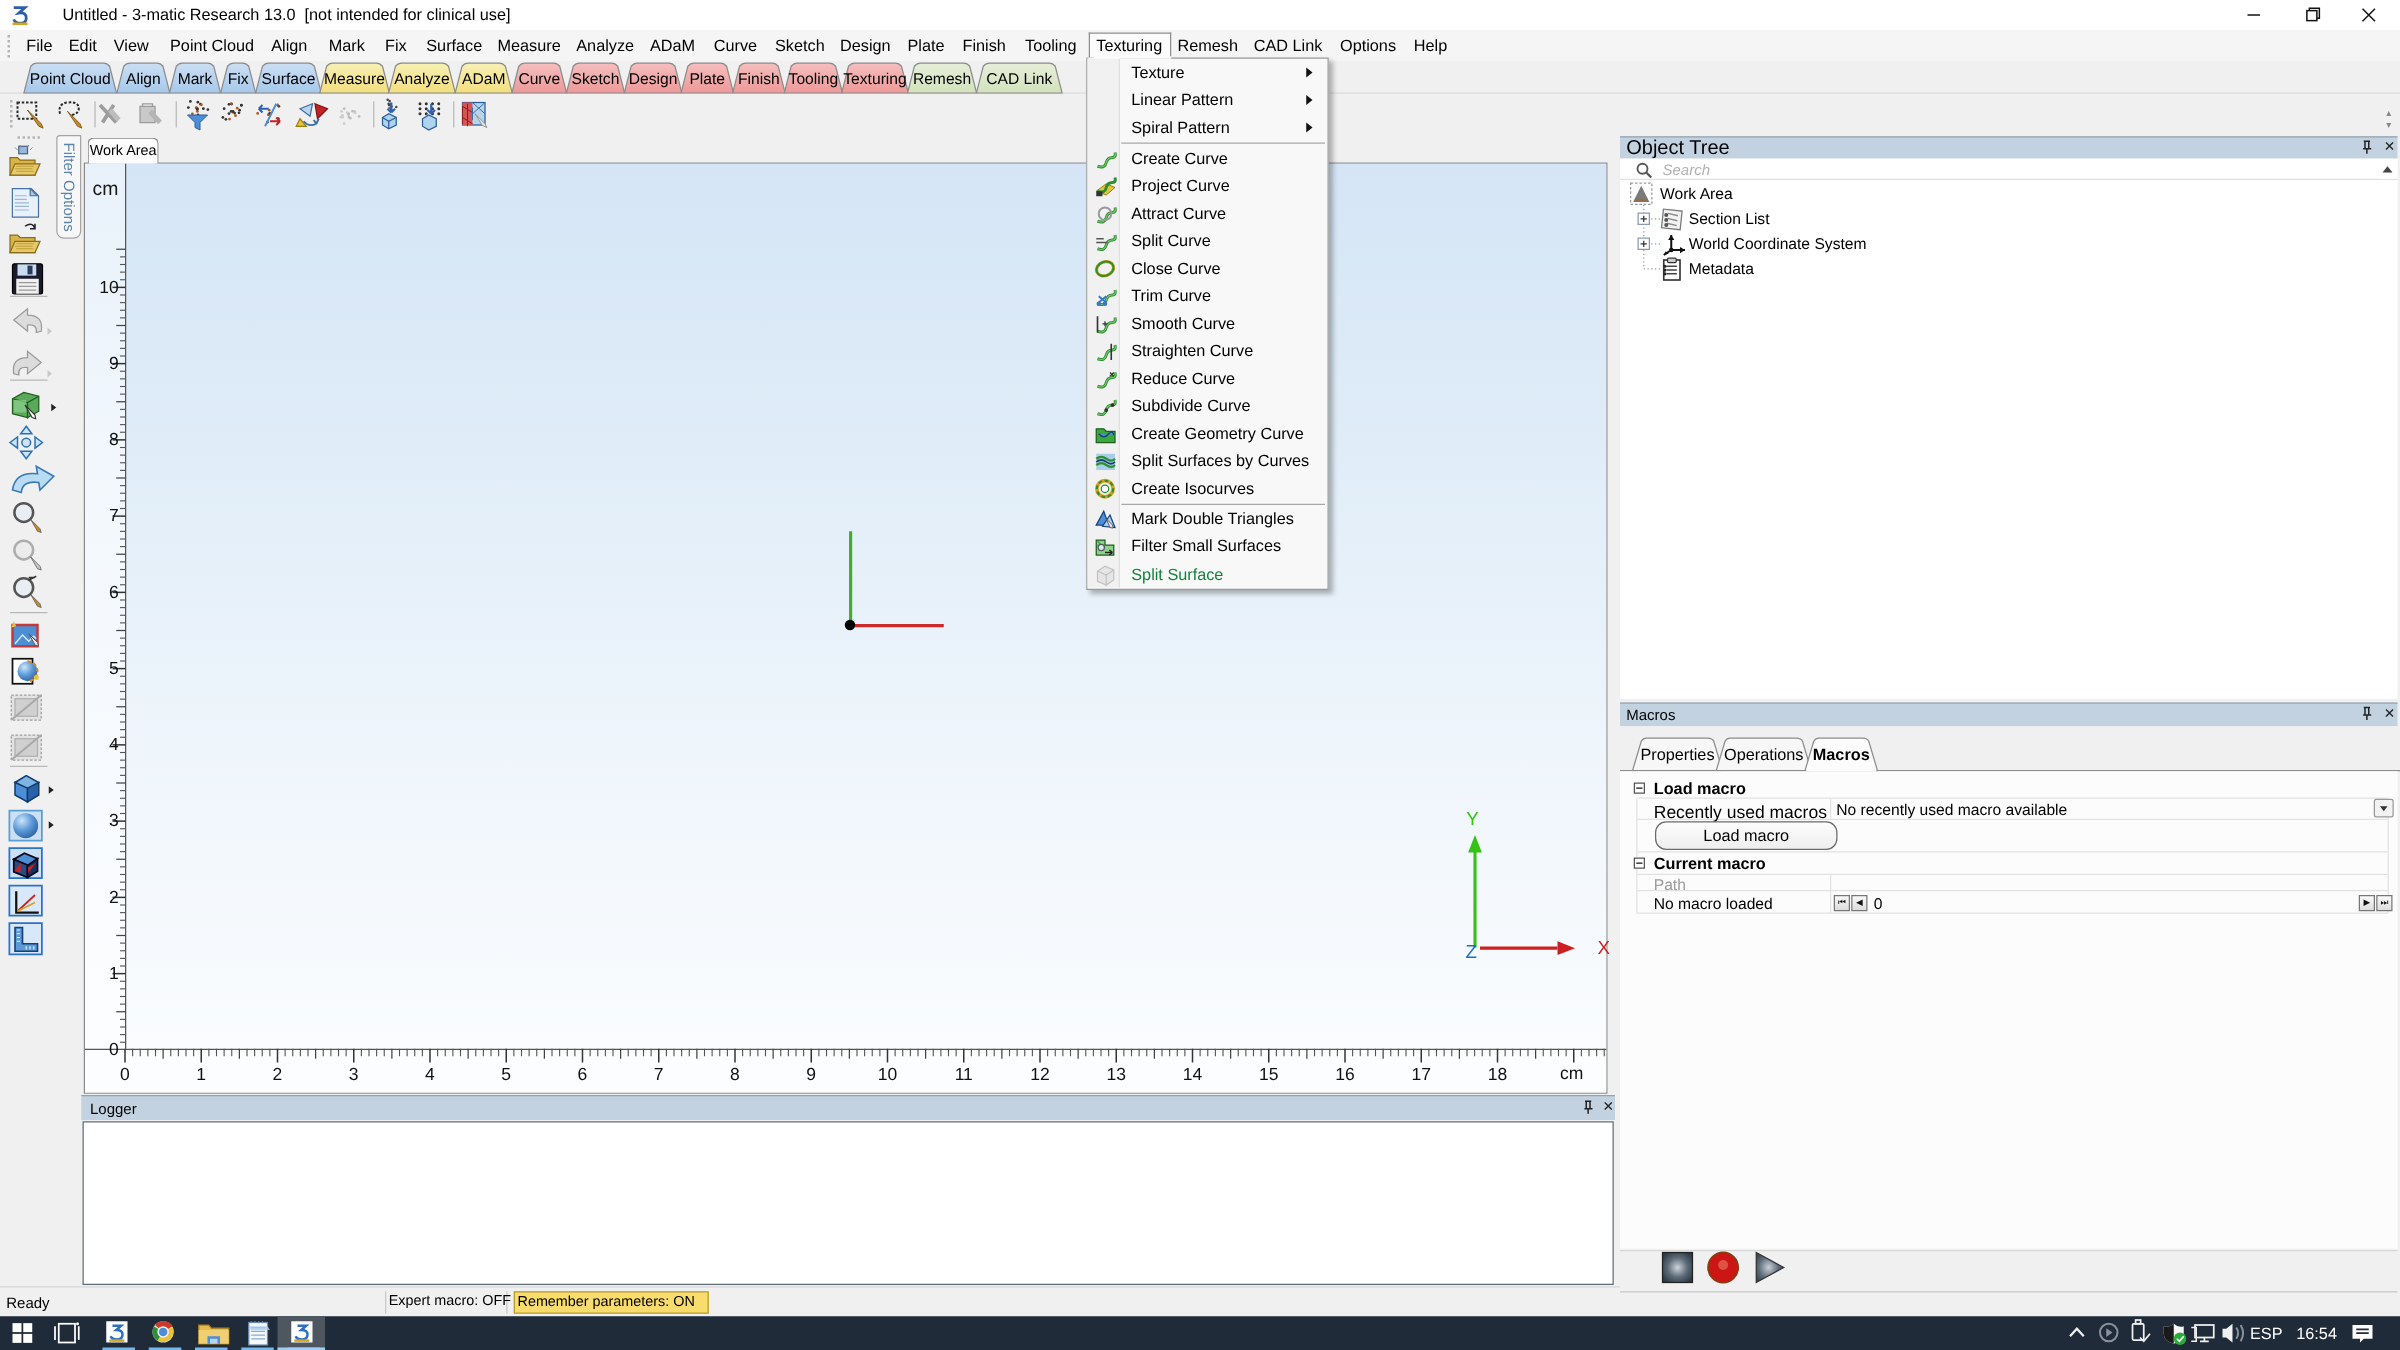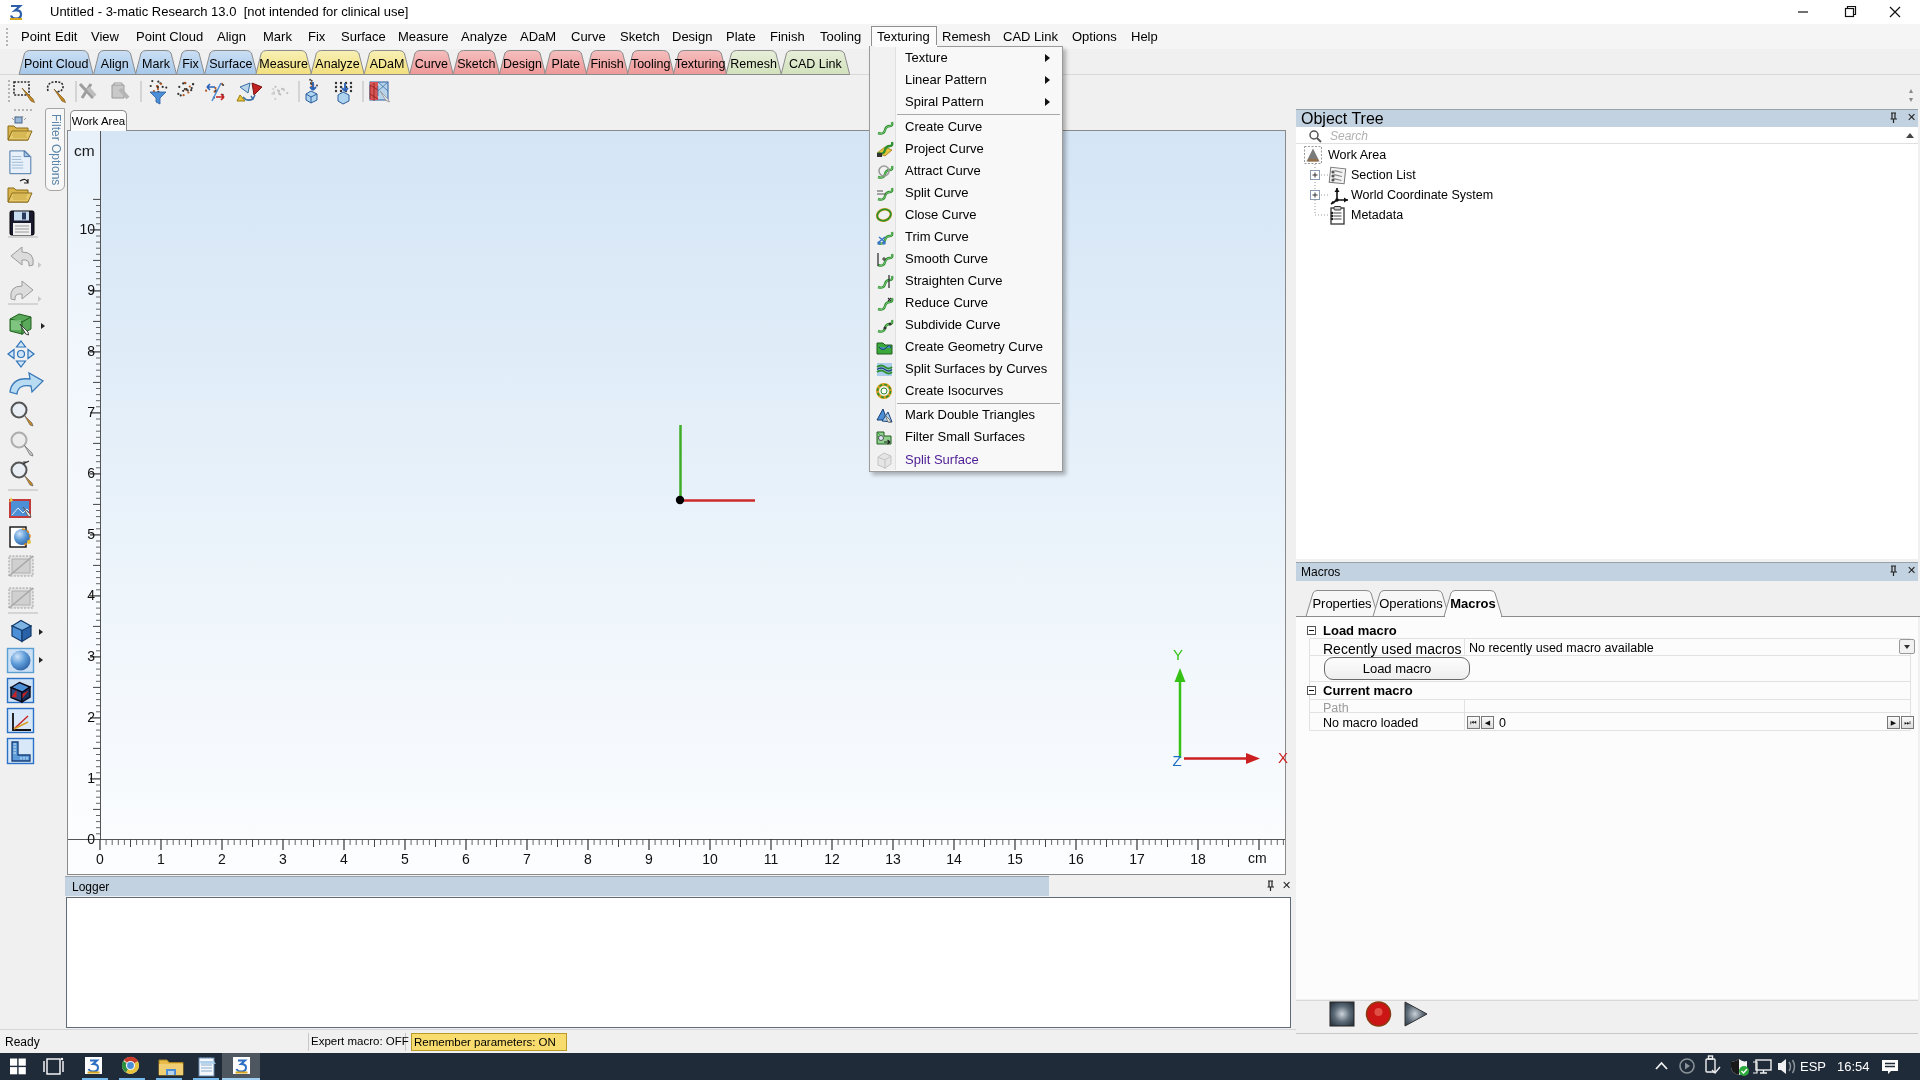--- a/index.html
+++ b/index.html
@@ -12,49 +12,49 @@
 .tabrow{left:0;top:49px;width:1920px;height:26px;background:#f0f0f0;}
 .toolrow{left:0;top:75px;width:1920px;height:32px;background:#f0f0f0;}
 .leftbar{left:0;top:107px;width:44px;height:923px;background:#f0f0f0;}
 .filtertab{left:45px;top:108px;width:20px;height:83px;background:#f7f7f7;border:1px solid #a5a5a5;border-radius:3px 0 6px 6px;}
 .filtertab span{position:absolute;left:2.5px;top:5px;writing-mode:vertical-rl;font-size:12px;color:#5b85aa;}
 .watab{left:70px;top:110px;width:57px;height:21px;background:#fcfcfc;border:1px solid #8a8a8a;border-bottom:none;border-radius:5px 5px 0 0;font-size:11.5px;text-align:center;line-height:20px;white-space:nowrap;}
 .wapanel{left:67px;top:130px;width:1219px;height:745px;background:#f6fafd;border:1px solid #8a8a8a;}
 .canvas{left:101px;top:131px;width:1184px;height:708px;background:linear-gradient(#d5e5f6,#dfecf8 30%,#eef5fb 65%,#fafcfe);}
 .lruler{left:68px;top:131px;width:33px;height:708px;background:linear-gradient(#e8f1fa,#f3f8fd 40%,#fcfdff);}
 .bruler{left:68px;top:839px;width:1217px;height:35px;background:#fbfdfe;}
-.loghdr{left:65px;top:876px;width:984px;height:20px;background:#c3d2e0;border-top:1px solid #98a2ac;line-height:20px;padding-left:7px;font-size:12px;}
+.loghdr{left:65px;top:876px;width:1227px;height:20px;background:#c3d2e0;border-top:1px solid #98a2ac;line-height:20px;padding-left:7px;font-size:12px;}
 .logbox{left:66px;top:897px;width:1225px;height:131px;background:#fff;border:1px solid #5f6b76;}
 .statusbar{left:0;top:1029px;width:1297px;height:24px;background:#f0f0f0;border-top:1px solid #d5d5d5;}
 .rpanel{left:1296px;top:108px;width:622px;height:945px;background:#f0f0f0;}
 .pinx{position:absolute;font-size:11px;color:#222;}
 .taskbar{left:0;top:1053px;width:1920px;height:27px;background:#1f2b38;}
 .menu{left:869px;top:46px;width:194px;height:426px;background:#f8f8f8;border:1px solid #9a9a9a;box-shadow:3px 3px 4px rgba(0,0,0,0.28);}
 .mitem{position:absolute;left:36px;font-size:13px;height:22px;line-height:22px;color:#000;}
 .msep{position:absolute;left:28px;width:163px;height:1px;background:#a8a8a8;}
 .marrow{position:absolute;left:176px;width:0;height:0;border-left:5px solid #111;border-top:4px solid transparent;border-bottom:4px solid transparent;}
-.gray{color:#4c1d95;}
+.gray{color:#15803d;}
 svg{position:absolute;overflow:visible;}
 .tbox{position:absolute;border-left:1px solid #c8c8c8;border-right:1px solid #c8c8c8;height:18px;line-height:17px;font-size:11.5px;padding:0 2px;white-space:nowrap;}
 </style></head><body>
 <div class="abs titlebar"></div>
 <svg class="abs" style="left:8px;top:3px" width="17" height="18" viewBox="0 0 17 18">
 <path d="M3 3 h9 l-5 4.5 q6 -1 6 4 q0 4 -5 4 q-4 0 -5 -3" fill="none" stroke="#2d5fa8" stroke-width="2.2"></path>
 <rect x="2" y="15" width="12" height="2" fill="#d6a520"></rect>
 </svg>
 <div class="abs title-text">Untitled - 3-matic Research 13.0&nbsp; [not intended for clinical use]</div>
 <svg class="abs" style="left:1795px;top:0" width="125" height="24" viewBox="0 0 125 24">
 <path d="M3 12 H13" stroke="#111" stroke-width="1.2"></path>
 <rect x="50.5" y="8.5" width="8" height="8" fill="none" stroke="#111" stroke-width="1.2"></rect>
 <path d="M52.5 8.5 V6.5 H60.5 V14.5 H58.5" fill="none" stroke="#111" stroke-width="1.2"></path>
 <path d="M95 7 L105 17 M105 7 L95 17" stroke="#111" stroke-width="1.2"></path>
 </svg>
 <div class="abs menubar"></div>
 <div class="abs" style="left:871px;top:26px;width:66px;height:23px;background:#fbfbfb;border:1px solid #8f8f8f;border-bottom:none;"></div>
-<div class="abs menuitem" style="left:21px;padding:0;">Point</div>
+<div class="abs menuitem" style="left:21px;padding:0;">File</div>
 <div class="abs menuitem" style="left:55px;padding:0;">Edit</div>
 <div class="abs menuitem" style="left:91px;padding:0;">View</div>
 <div class="abs menuitem" style="left:136px;padding:0;">Point Cloud</div>
 <div class="abs menuitem" style="left:217px;padding:0;">Align</div>
 <div class="abs menuitem" style="left:263px;padding:0;">Mark</div>
 <div class="abs menuitem" style="left:308px;padding:0;">Fix</div>
 <div class="abs menuitem" style="left:341px;padding:0;">Surface</div>
 <div class="abs menuitem" style="left:398px;padding:0;">Measure</div>
 <div class="abs menuitem" style="left:461px;padding:0;">Analyze</div>
 <div class="abs menuitem" style="left:520px;padding:0;">ADaM</div>

